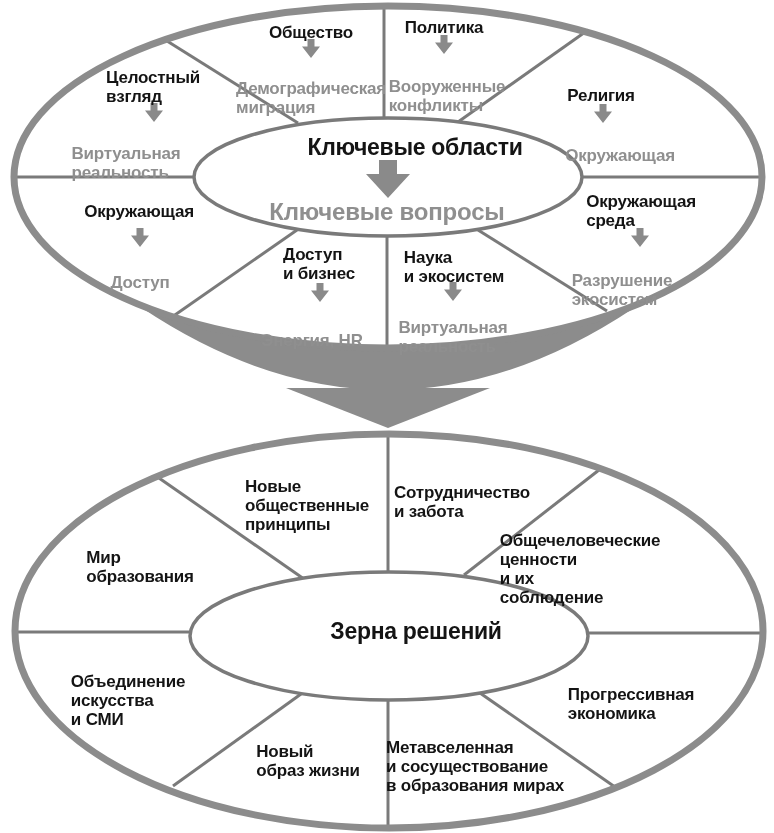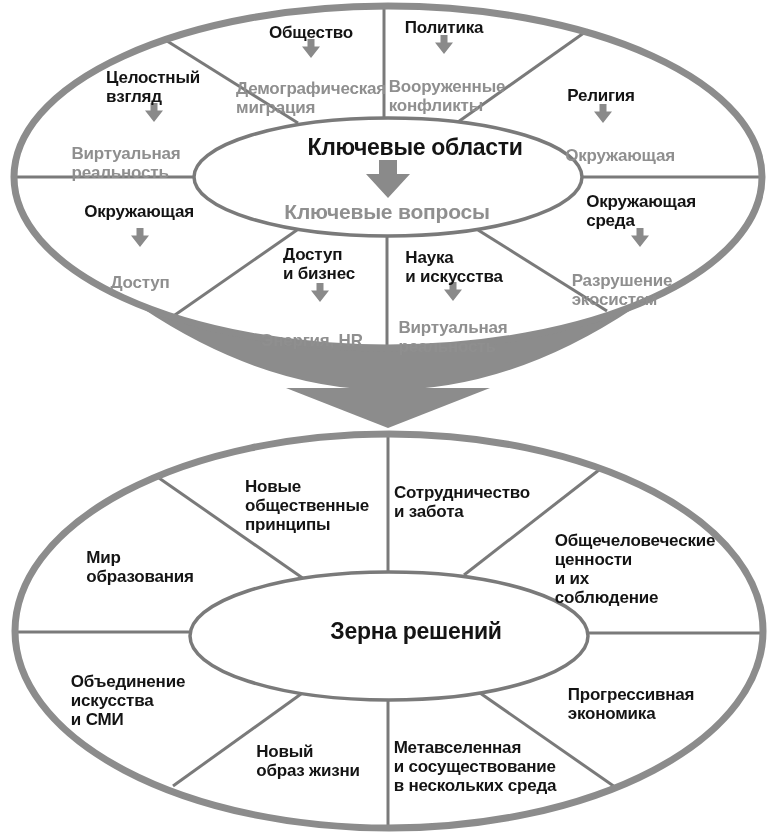--- a/index.html
+++ b/index.html
@@ -9,21 +9,21 @@
   }
   .stage svg{position:absolute;left:0;top:0;}
   .lbl{
     position:absolute;transform:translate(-50%,-50%);
     width:max-content;text-align:left;white-space:pre-line;
     font-weight:700;font-size:17px;line-height:19px;letter-spacing:-0.2px;
     color:#141414;
   }
   .lbl.gray{color:#8f8f8f;margin-top:17px;}
   .lbl.title{font-size:23px;line-height:25px;letter-spacing:-0.3px;margin-left:27px;}
-  .lbl.subtitle{font-size:21px;line-height:23px;color:#8f8f8f;}
+  .lbl.subtitle{font-size:24px;line-height:23px;color:#8f8f8f;}
 </style>
 </head>
 <body>
 
 <div class="stage">
 
   <svg width="774" height="833" viewBox="0 0 774 833">
     <defs>
       <path id="ma" d="M -3.5 -10 L 3.5 -10 L 3.5 -2.5 L 9 -2.5 L 0 9 L -9 -2.5 L -3.5 -2.5 Z"></path>
     </defs>
@@ -95,46 +95,46 @@
   <div class="lbl gray" style="left:620px;top:138px">Окружающая</div>
 
   <div class="lbl" style="left:139px;top:211px">Окружающая</div>
   <div class="lbl gray" style="left:140px;top:265px">Доступ</div>
 
   <div class="lbl" style="left:319px;top:264px">Доступ
 и бизнес</div>
   <div class="lbl gray" style="left:312px;top:323px">Энергия, HR</div>
 
   <div class="lbl" style="left:454px;top:267px">Наука
-и искусства</div>
+и экосистем</div>
   <div class="lbl gray" style="left:453px;top:320px">Виртуальная
 реальность</div>
 
   <div class="lbl" style="left:641px;top:211px">Окружающая
 среда</div>
   <div class="lbl gray" style="left:622px;top:273px">Разрушение
 экосистем</div>
 
   <div class="lbl title" style="left:389px;top:631px">Зерна решений</div>
 
   <div class="lbl" style="left:307px;top:505px">Новые
 общественные
 принципы</div>
   <div class="lbl" style="left:140px;top:567px">Мир
 образования</div>
   <div class="lbl" style="left:462px;top:502px">Сотрудничество
 и забота</div>
-  <div class="lbl" style="left:635px;top:569px">Общечеловеческие
+  <div class="lbl" style="left:580px;top:569px">Общечеловеческие
 ценности
 и их
 соблюдение</div>
   <div class="lbl" style="left:128px;top:700px">Объединение
 искусства
 и СМИ</div>
   <div class="lbl" style="left:308px;top:761px">Новый
 образ жизни</div>
   <div class="lbl" style="left:475px;top:766px">Метавселенная
 и сосуществование
-в нескольких среда</div>
+в образования мирах</div>
   <div class="lbl" style="left:631px;top:704px">Прогрессивная
 экономика</div>
 
 </div>
 
 </body></html>

